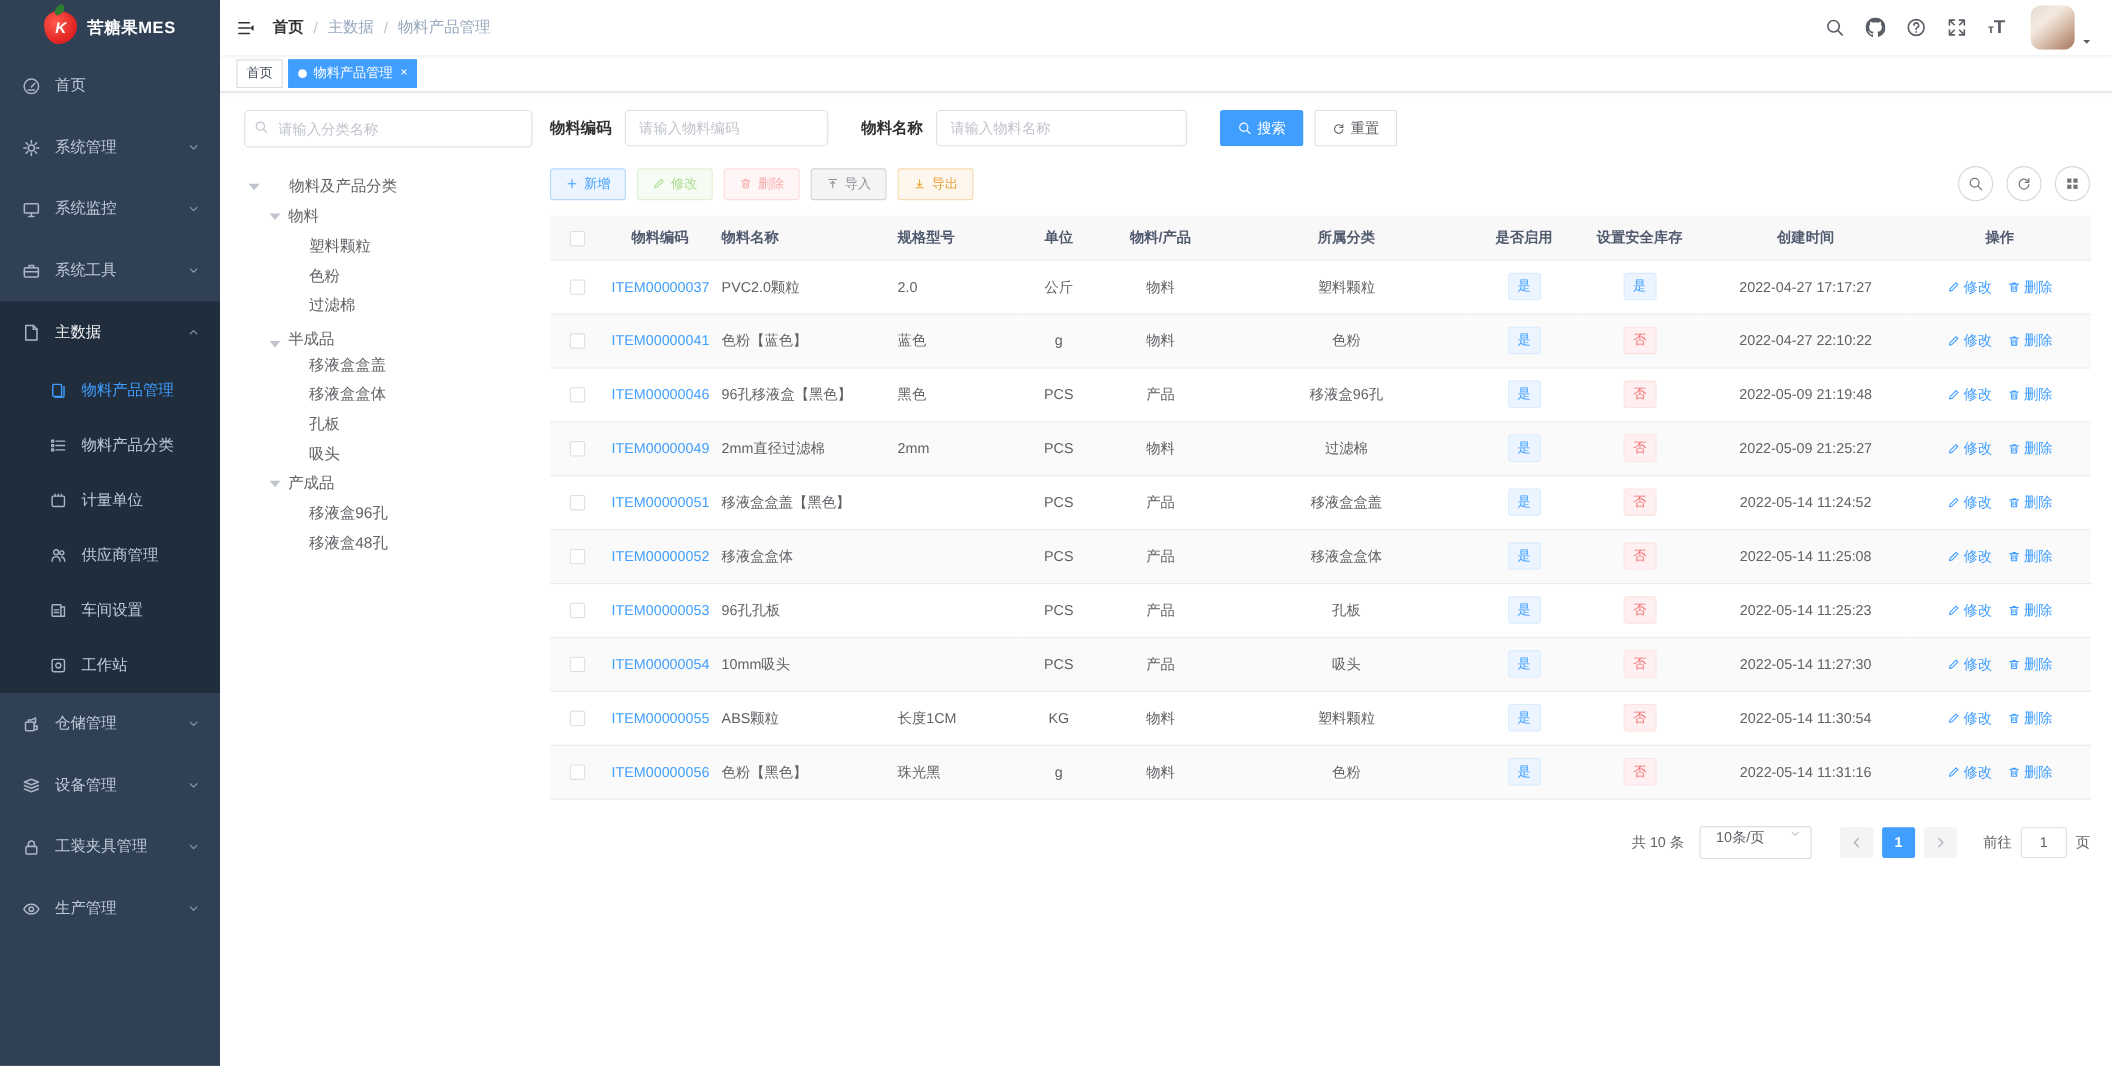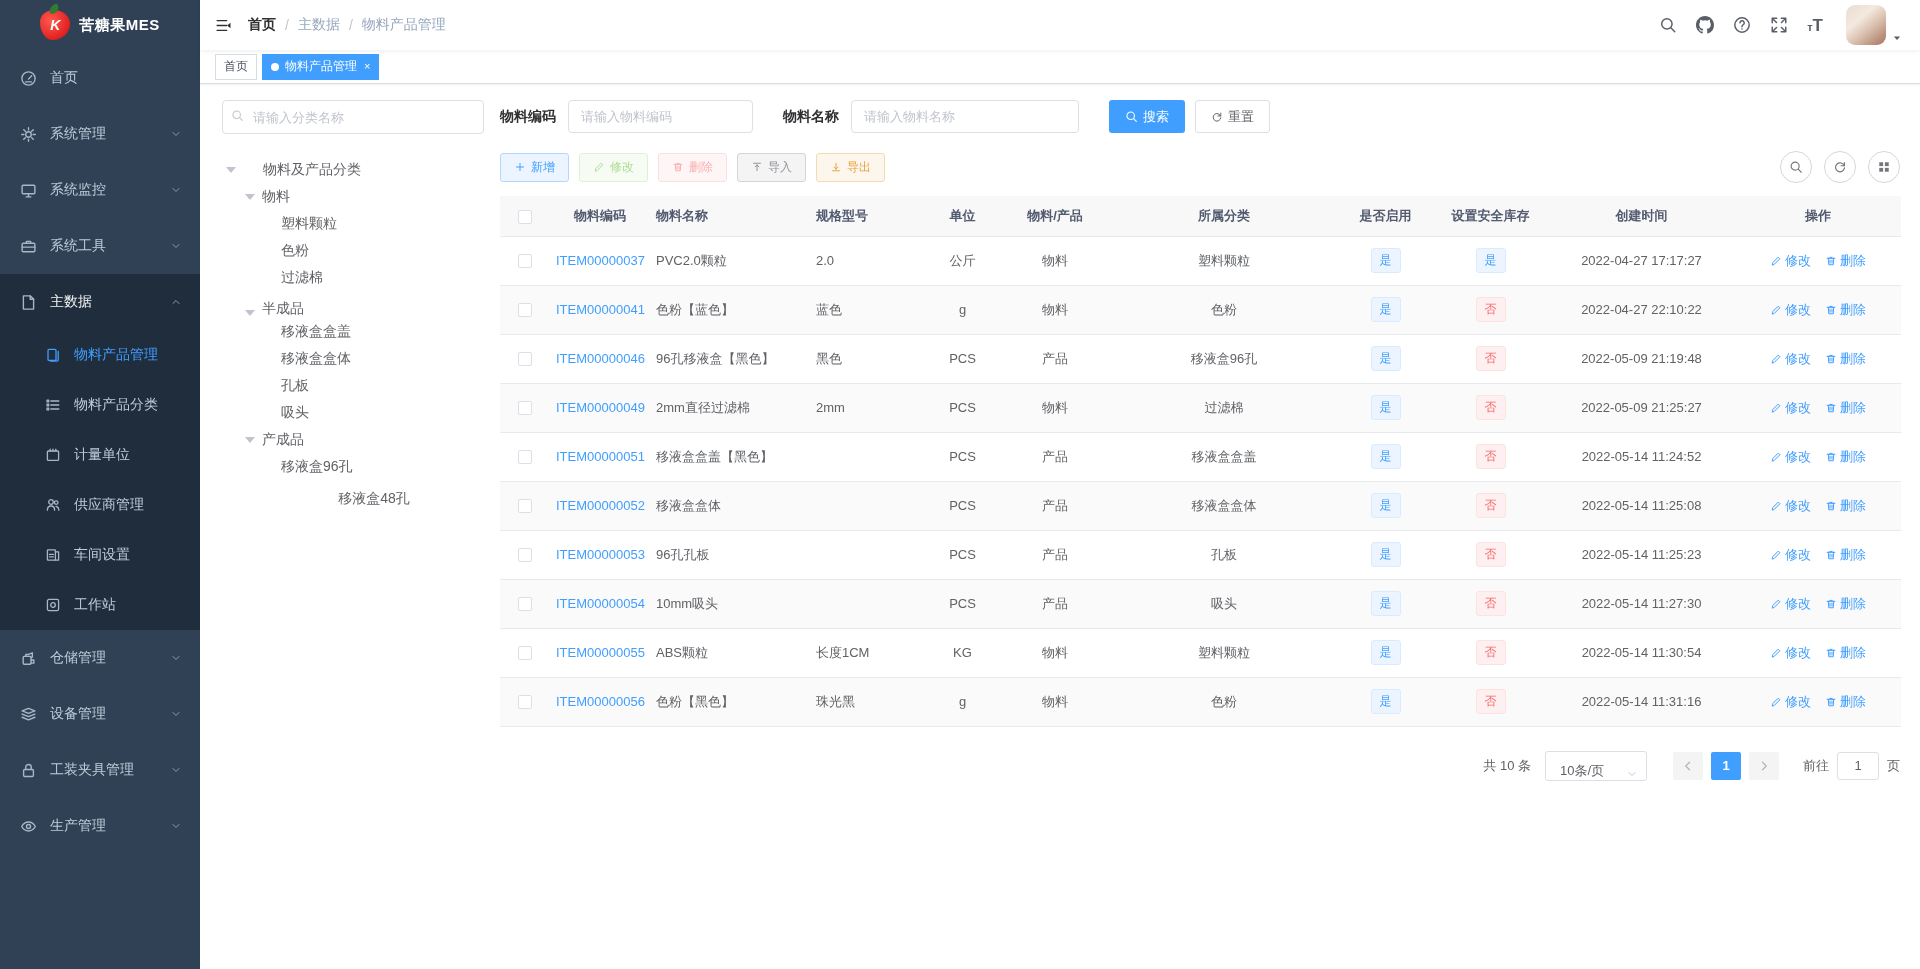--- a/index.html
+++ b/index.html
@@ -115,21 +115,21 @@
   .mini-tag { display:inline-block; padding:3px 8px; font-size:12px; border-radius:3px; border:1px solid; }
   .tag-yes { color:#409eff; background:#ecf5ff; border-color:#d9ecff; }
   .tag-no  { color:#f56c6c; background:#fef0f0; border-color:#fde2e2; }
   .op-link { color:#409eff; display:inline-flex; align-items:center; gap:3px; margin:0 7px;
     cursor:pointer; font-size:13px; }
 
   .pagination { display:flex; justify-content:flex-end; align-items:center; margin-top:24px;
     font-size:13px; color:#606266; }
   .pg-total { margin-right:14px; }
   .size-select { width:102px; height:30px; border:1px solid #dcdfe6; border-radius:3px;
-    display:flex; align-items:flex-end; justify-content:space-between; padding:0 8px 0 14px;
+    display:flex; align-items:flex-start; justify-content:space-between; padding:0 8px 0 14px;
     color:#606266; cursor:pointer; margin-right:22px; }
   .size-select .sel-caret { color:#c0c4cc; display:flex; }
   .pg-btn { min-width:30px; height:28px; background:#f4f4f5; color:#b4b8bf; border-radius:2px;
     display:flex; align-items:center; justify-content:center; margin:0 4px; cursor:pointer; }
   .pg-cur { background:#409eff; color:#fff; font-weight:700; font-size:13px; }
   .pg-goto { margin-left:20px; display:flex; align-items:center; gap:8px; }
   .goto-input { width:42px; height:28px; border:1px solid #dcdfe6; border-radius:3px;
     text-align:center; font-size:13px; color:#606266; outline:none; }
 </style>
 </head>
@@ -456,21 +456,21 @@
               <span>吸头</span>
             </div>
             <div class="tree-node" style="padding-left: 23px;">
               <span class="tn-caret"></span>
               <span>产成品</span>
             </div>
             <div class="tree-node" style="padding-left: 42px;">
               <span class="tn-caret hidden"></span>
               <span>移液盒96孔</span>
             </div>
-            <div class="tree-node" style="padding-left: 42px; flex-direction: column;">
+            <div class="tree-node" style="padding-left: 42px;">
               <span class="tn-caret hidden"></span>
               <span>移液盒48孔</span>
             </div>
           </div>
       </div>
 
       <div class="table-panel">
 
         <div class="filter-row" id="filter-row">
             <span class="f-label">物料编码</span>

